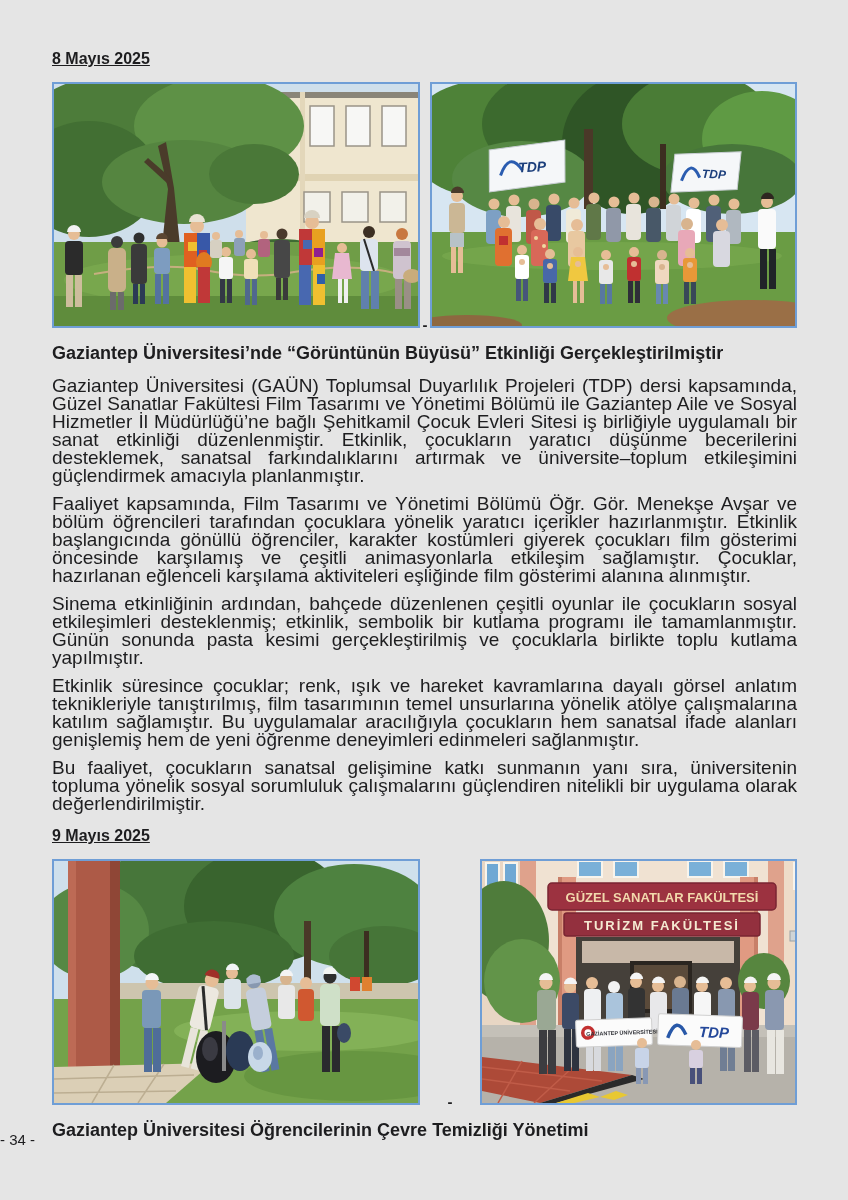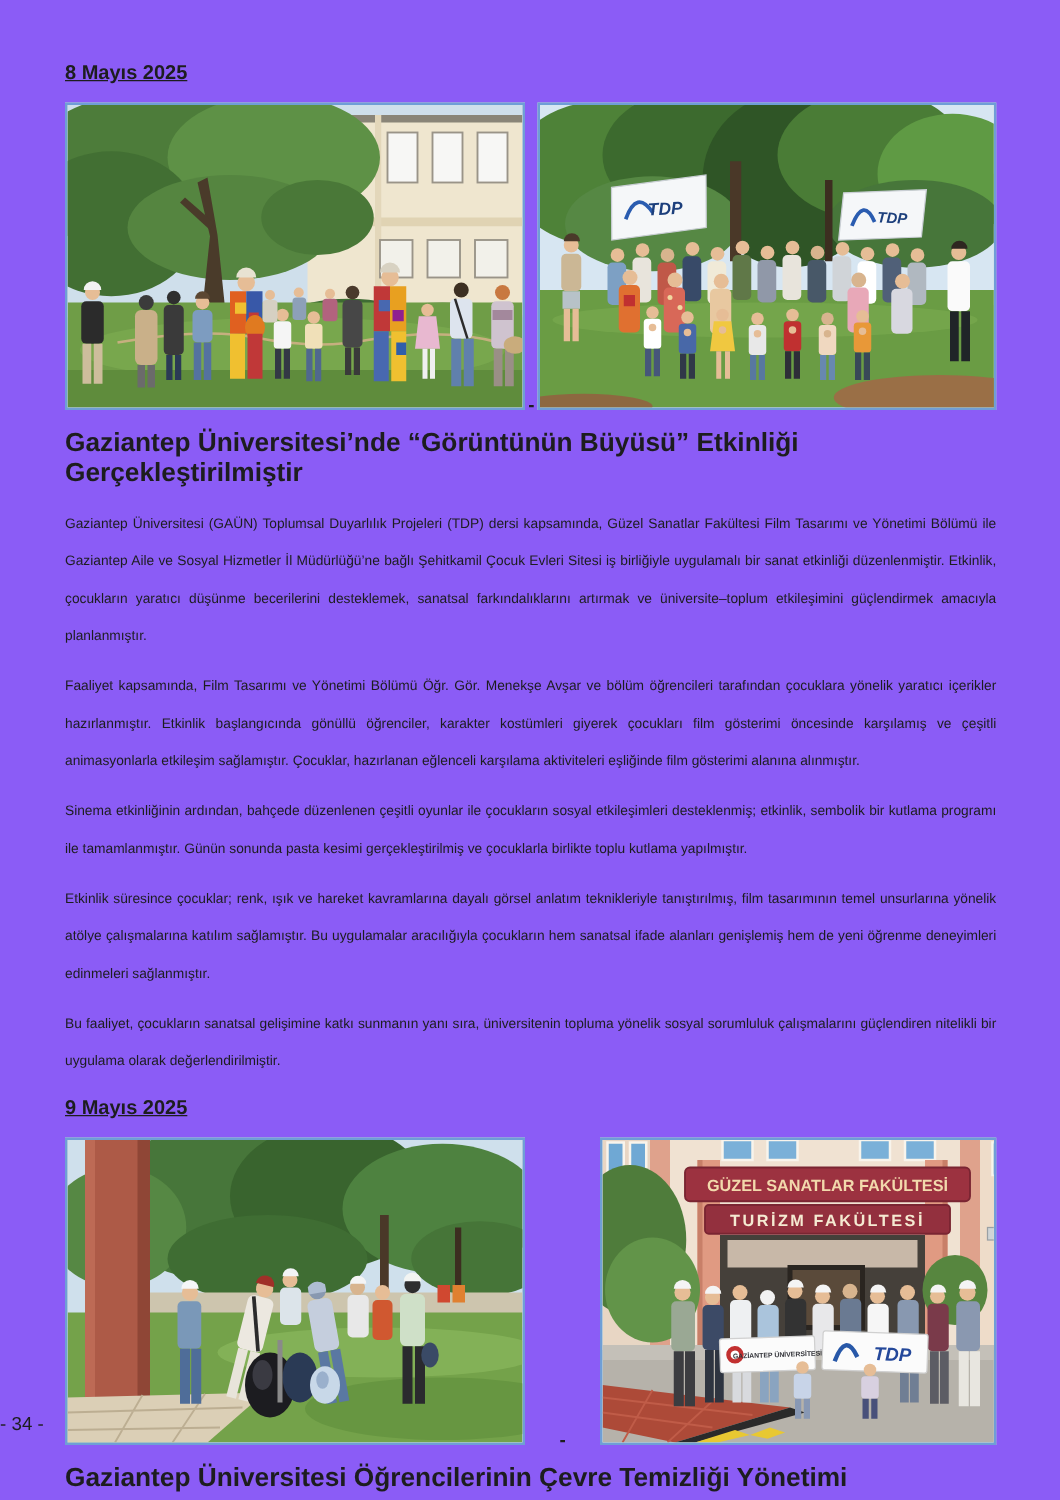--- a/index.html
+++ b/index.html
@@ -6,21 +6,21 @@
   html,body { background:#ffffff; }
   body {
     width:848px; height:1200px;
     font-family:"Liberation Sans","DejaVu Sans",sans-serif;
     color:#1d1d1f;
   }
   .page {
     position:relative;
     width:848px; height:1200px;
     padding:50px 51px 0 52px;
-    background:#8b5cf6;
+    background:#e5e5e5;
     overflow:hidden;
   }
   .date-heading {
     font-size:16px; font-weight:bold;
     text-decoration:underline;
     margin-bottom:14px;
   }
   .photo-row {
     display:flex; align-items:flex-end; justify-content:space-between;
     margin-bottom:15px;
@@ -30,25 +30,25 @@
     background:#dfe8dc;
     width:368px; height:246px;
     overflow:hidden;
   }
   .photo-frame svg { display:block; width:364px; height:242px; }
   .photo-sep {
     font-size:15px; font-weight:bold; line-height:10px;
     transform:translateY(2px);
   }
   .event-title {
-    font-size:21px; font-weight:bold;
+    font-size:18px; font-weight:bold;
     margin:2px 0 13px 0;
   }
   p.body-par {
-    font-size:11px; line-height:30px;
+    font-size:19px; line-height:18px;
     text-align:justify;
     margin-bottom:10px;
   }
   .footer {
     position:absolute; left:0; bottom:52px;
     width:100%; text-align:left;
     font-size:15px;
   }
   .sign-text { font-weight:bold; }
 </style>

